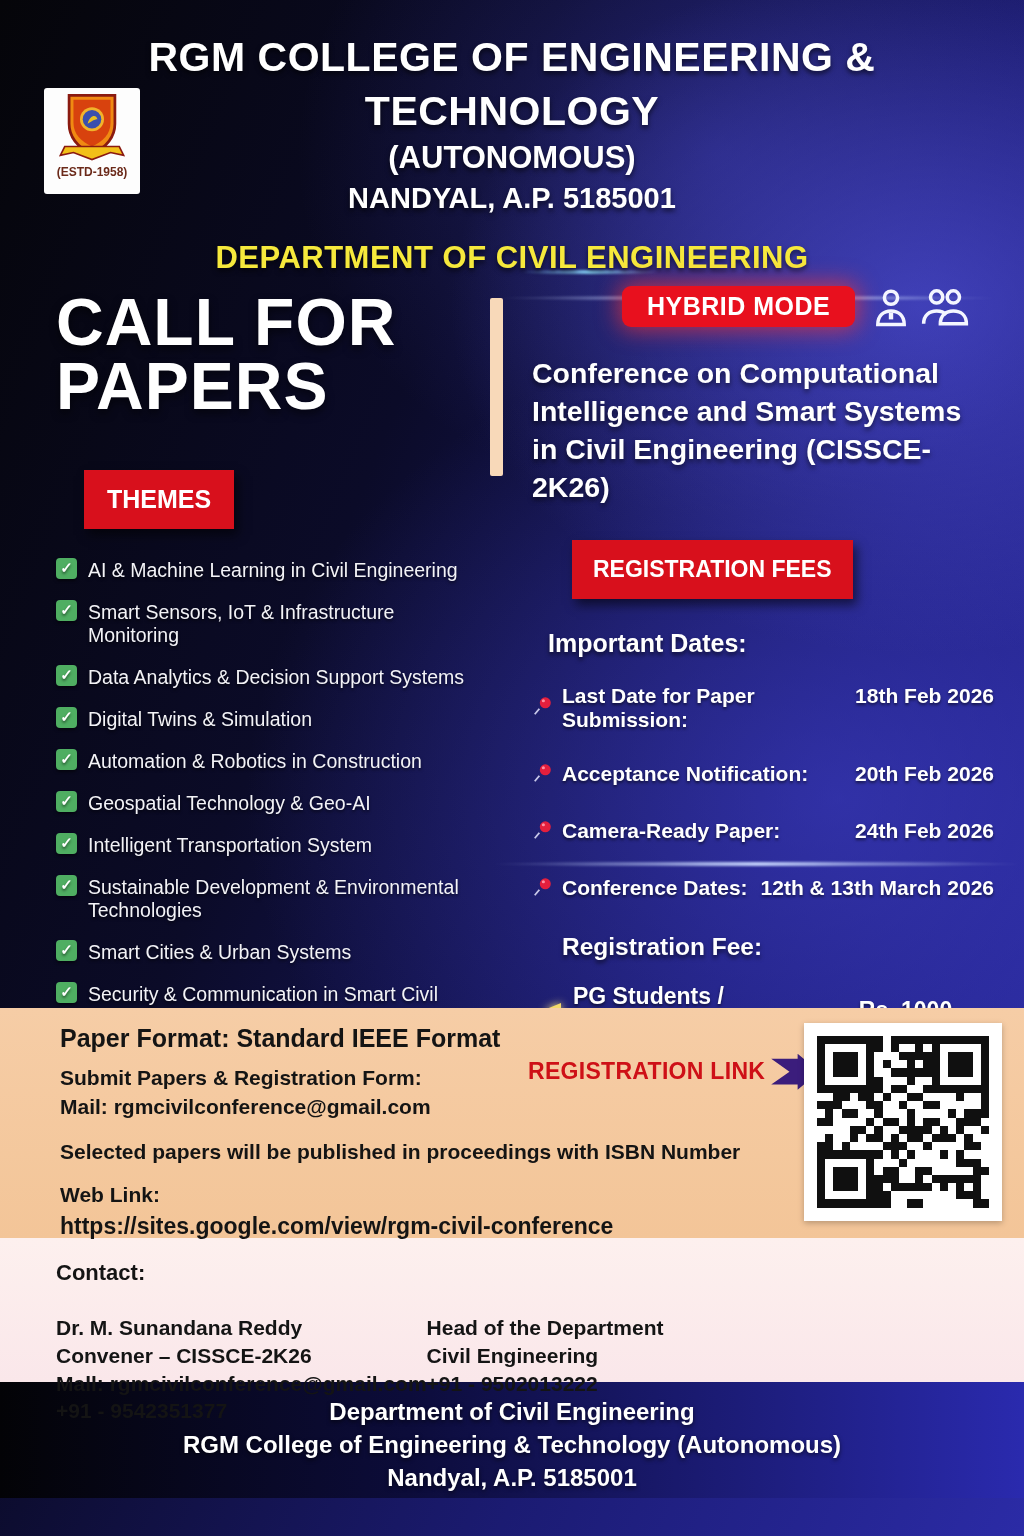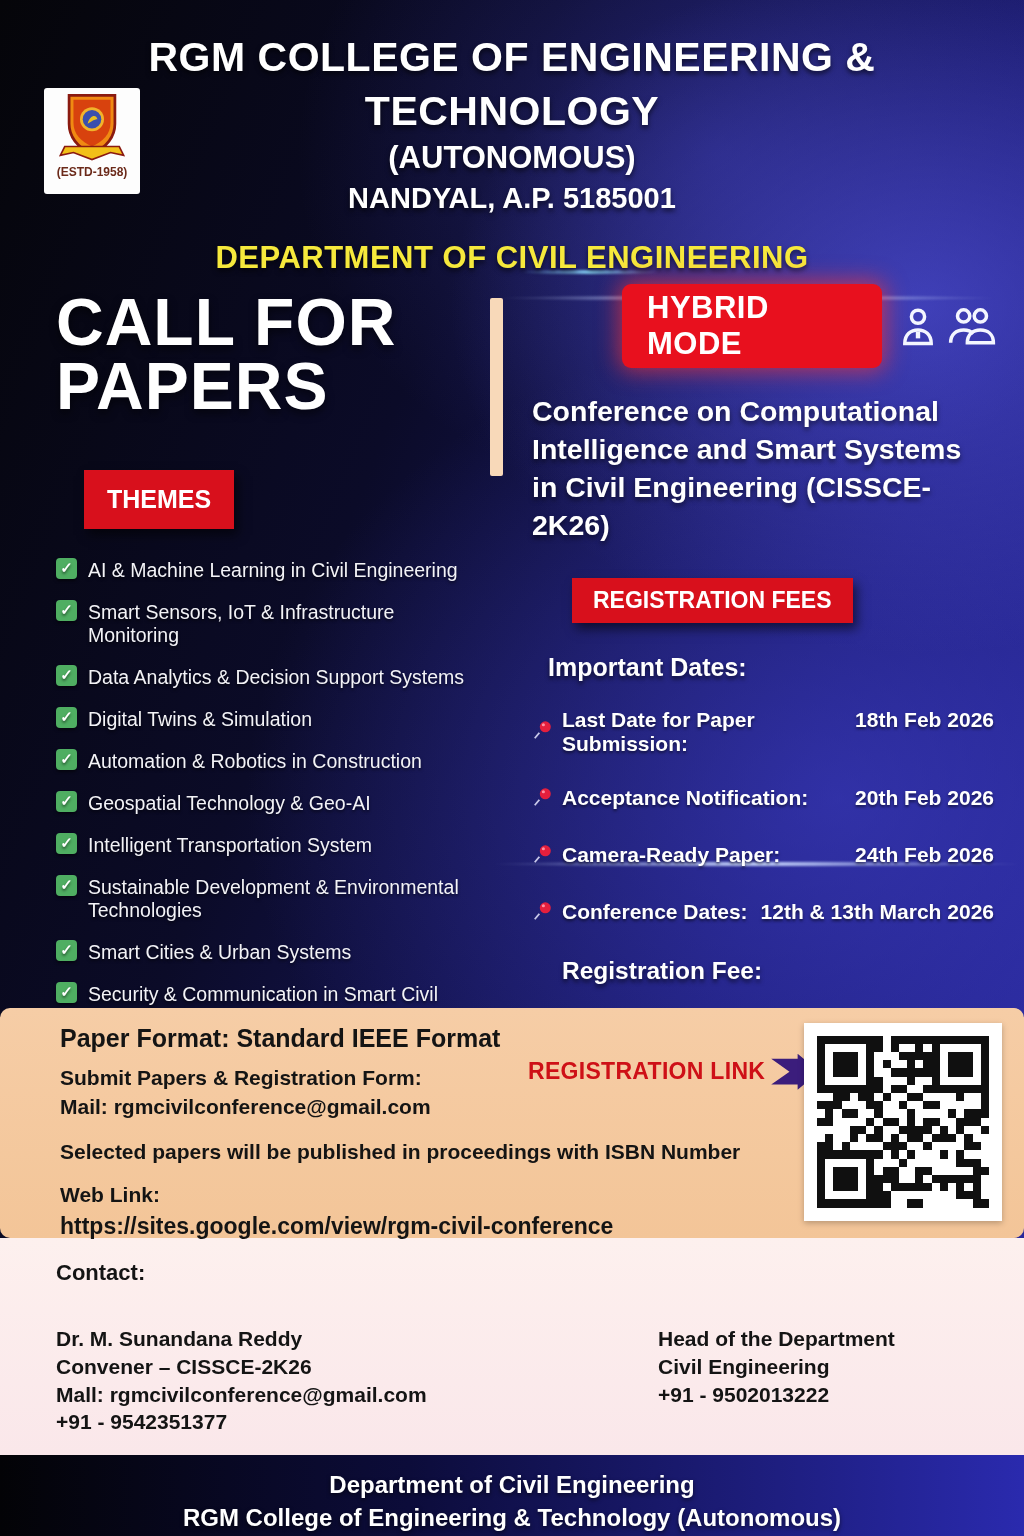--- a/index.html
+++ b/index.html
@@ -32,61 +32,61 @@
   .themes-badge{margin:52px 0 0 28px;font-size:25px;padding:15px 23px;}
   .themes{list-style:none;margin:30px 0 0;padding:0;}
   .theme{display:flex;align-items:flex-start;gap:11px;margin-bottom:19px;font-size:19.5px;
     font-weight:500;color:#f3f3f7;line-height:1.18;text-shadow:0 2px 3px rgba(0,0,0,.55);}
   .chk{flex:0 0 auto;width:21px;height:21px;margin-top:-1px;background:#4fae62;border-radius:4px;
     color:#fff;font-size:15px;font-weight:800;display:flex;align-items:center;justify-content:center;
     box-shadow:0 2px 3px rgba(0,0,0,.5);}
   
   .side-bar{position:absolute;left:0;top:22px;width:13px;height:178px;background:#f8d9b9;border-radius:2px;}
   .hybrid-row{position:relative;display:flex;align-items:center;gap:14px;margin-top:8px;padding-left:90px;}
-  .hybrid-pill{background:#e8101e;border-radius:9px;padding:6px 25px;font-size:31px;font-weight:800;
+  .hybrid-pill{background:#e8101e;border-radius:9px;padding:6px 25px;font-size:25px;font-weight:800;
     letter-spacing:.5px;box-shadow:0 0 22px 3px rgba(255,50,50,.65);}
   .people{display:flex;align-items:flex-end;gap:6px;}
   .conf-title{margin-top:24px;font-size:28.5px;font-weight:700;line-height:1.34;max-width:435px;
     text-shadow:0 3px 5px rgba(0,0,0,.55);}
-  .regfees-badge{margin:34px 0 0 40px;font-size:23px;padding:9px 21px;text-align:center;}
+  .regfees-badge{margin:34px 0 0 40px;font-size:23px;padding:16px 21px;text-align:center;}
   .imp-dates{margin:30px 0 0 16px;font-size:25px;font-weight:700;text-shadow:0 3px 4px rgba(0,0,0,.6);}
   .dates{margin-top:26px;}
   .date-row{display:flex;align-items:baseline;gap:8px;margin-bottom:30px;font-size:21px;font-weight:700;
     text-shadow:0 2px 3px rgba(0,0,0,.55);padding-right:4px;}
   .pin{flex:0 0 auto;align-self:center;}
   .date-value{margin-left:auto;white-space:nowrap;}
   .fee-title{margin:14px 0 0 30px;font-size:24.5px;font-weight:800;text-shadow:0 3px 4px rgba(0,0,0,.6);}
   .fees{margin:22px 6px 0 12px;}
   .fee-row{display:flex;align-items:center;gap:12px;margin-bottom:8px;font-size:23px;font-weight:800;
     text-shadow:0 2px 3px rgba(0,0,0,.55);}
   .fee-bullet{width:0;height:0;border-top:7px solid transparent;border-bottom:7px solid transparent;
     border-right:17px solid #f3d96a;filter:drop-shadow(0 0 4px rgba(255,230,130,.95));}
   .fee-amt-wrap{margin-left:auto;display:flex;align-items:center;gap:10px;width:158px;}
   .fee-dash{color:#f0a0a0;}
   .flare{position:absolute;height:4px;border-radius:50%;
     background:linear-gradient(90deg,transparent,rgba(200,215,255,.95),transparent);filter:blur(1px);}
   
   .peach{position:relative;height:230px;background:linear-gradient(#f6cda6,#f3c598);color:#141414;
-    padding:16px 0 0 60px;box-sizing:border-box;border-radius:10px;}
+    padding:16px 0 0 60px;box-sizing:border-box;}
   .pf-head{font-size:25px;font-weight:800;}
   .pf-line{font-size:21px;font-weight:700;line-height:1.42;}
   .mt10{margin-top:10px;} .mt16{margin-top:15px;} .mt14{margin-top:13px;}
   .reg-link{position:absolute;left:528px;top:46px;display:flex;align-items:center;gap:6px;justify-content:flex-end;}
   .reg-link-text{color:#ce1017;font-size:23px;font-weight:800;letter-spacing:.3px;}
   .link-arrow{width:48px;height:36px;background:#3b1d7c;
     clip-path:polygon(0 14%,55% 14%,55% 0,100% 50%,55% 100%,55% 86%,0 86%,38% 50%);}
   .qr-box{position:absolute;right:22px;top:15px;width:172px;height:172px;background:#fff;padding:13px;
     box-shadow:0 2px 6px rgba(0,0,0,.25);}
   .qr-grid{width:100%;height:100%;display:grid;grid-template-columns:repeat(21,1fr);grid-template-rows:repeat(21,1fr);}
   .qr-grid div{background:#fff;} .qr-grid div.on{background:#101010;}
   
-  .pink{height:217px;background:linear-gradient(#fdf0ee,#fae7ea);color:#141414;
+  .pink{height:144px;background:linear-gradient(#fdf0ee,#fae7ea);color:#141414;
     padding:22px 56px 0;box-sizing:border-box;}
   .contact-title{font-size:22px;font-weight:800;}
-  .contact-cols{display:flex;justify-content:space-between;margin-top:39px;}
+  .contact-cols{display:flex;margin-top:28px;}
   .contact-col{font-size:21px;font-weight:700;line-height:1.33;}
   .contact-col.right{width:310px;}
   
   .footer{height:116px;text-align:center;padding-top:13px;box-sizing:border-box;
     background:linear-gradient(90deg,#030306 0%,#0c0c3a 40%,#2a2aae 100%);}
   .footer div{font-size:24px;font-weight:800;line-height:1.38;text-shadow:0 2px 4px rgba(0,0,0,.6);}
 </style>
 </head>
 <body>
 

